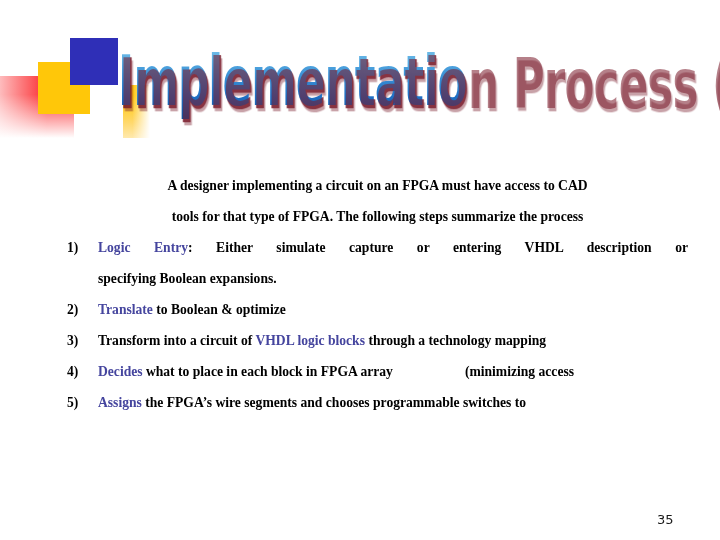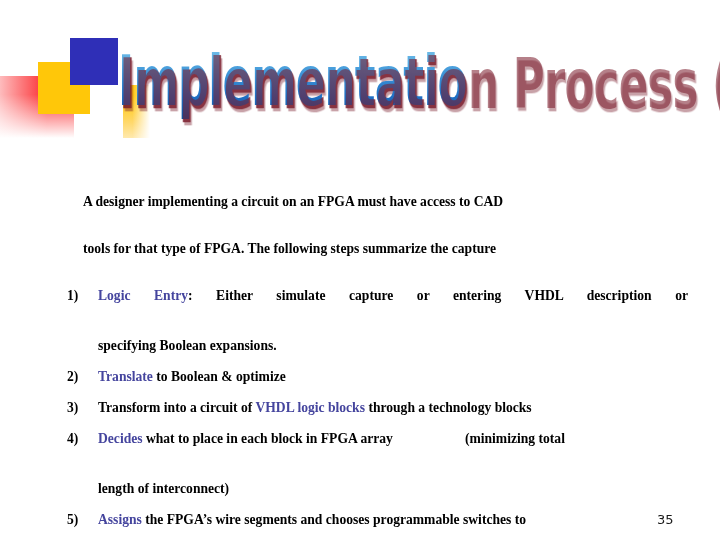--- a/index.html
+++ b/index.html
@@ -101,22 +101,23 @@
     position: absolute;
     left: 67px;
     top: 170px;
     width: 621px;
     font-size: 13.6px;
     font-weight: bold;
     color: #000000;
     line-height: 31px;
   }
   .para {
-    margin: 16px;
+    margin: 0;
     padding: 0;
+    text-align: center;
   }
   .item {
     position: relative;
     padding-left: 31px;
     margin: 0;
   }
   .item .num {
     position: absolute;
     left: 0;
     top: 0;
@@ -125,21 +126,20 @@
   .just {
     text-align: justify;
     text-align-last: justify;
   }
   .hl {
     color: #45459e;
     margin-top: 16px;
   }
   .cont {
     padding-left: 31px;
-    margin-top: 19px;
   }
   .gap {
     display: inline-block;
     width: 72px;
   }
 
   
   #page-number {
     position: absolute;
     left: 657px;
@@ -160,42 +160,41 @@
   <div class="sq sq-bar"></div>
 </div>
 
 <div id="title-wrap">
   <div id="title">Implementation Process (overlook)</div>
 </div>
 
 <div id="content">
 
   <p class="para">A designer implementing a circuit on an FPGA must have access to CAD</p>
-  <p class="para">tools for that type of FPGA. The following steps summarize the capture</p>
+  <p class="para">tools for that type of FPGA. The following steps summarize the process</p>
 
   <div class="item just">
     <span class="num">1)</span>
     <span class="hl">Logic Entry</span><span>: Either simulate capture or entering VHDL description or</span>
   </div>
   <div class="cont">specifying Boolean expansions.</div>
 
   <div class="item">
     <span class="num">2)</span>
     <span class="hl">Translate</span><span> to Boolean &amp; optimize</span>
   </div>
 
   <div class="item">
-    <span class="num">3)</span><span>Transform into a circuit of </span><span class="hl">VHDL logic blocks</span><span> through a technology blocks</span>
+    <span class="num">3)</span><span>Transform into a circuit of </span><span class="hl">VHDL logic blocks</span><span> through a technology mapping</span>
   </div>
 
   <div class="item">
     <span class="num">4)</span>
-    <span class="hl">Decides</span><span> what to place in each block in FPGA array</span><span class="gap"></span><span>(minimizing total</span>
-  </div>
-  <div class="cont">length of interconnect)</div>
+    <span class="hl">Decides</span><span> what to place in each block in FPGA array</span><span class="gap"></span><span>(minimizing access</span>
+  </div>
 
   <div class="item">
     <span class="num">5)</span>
     <span class="hl">Assigns</span><span> the FPGA’s wire segments and chooses programmable switches to</span>
   </div>
 
 </div>
 
 <div id="page-number">35</div>
 

